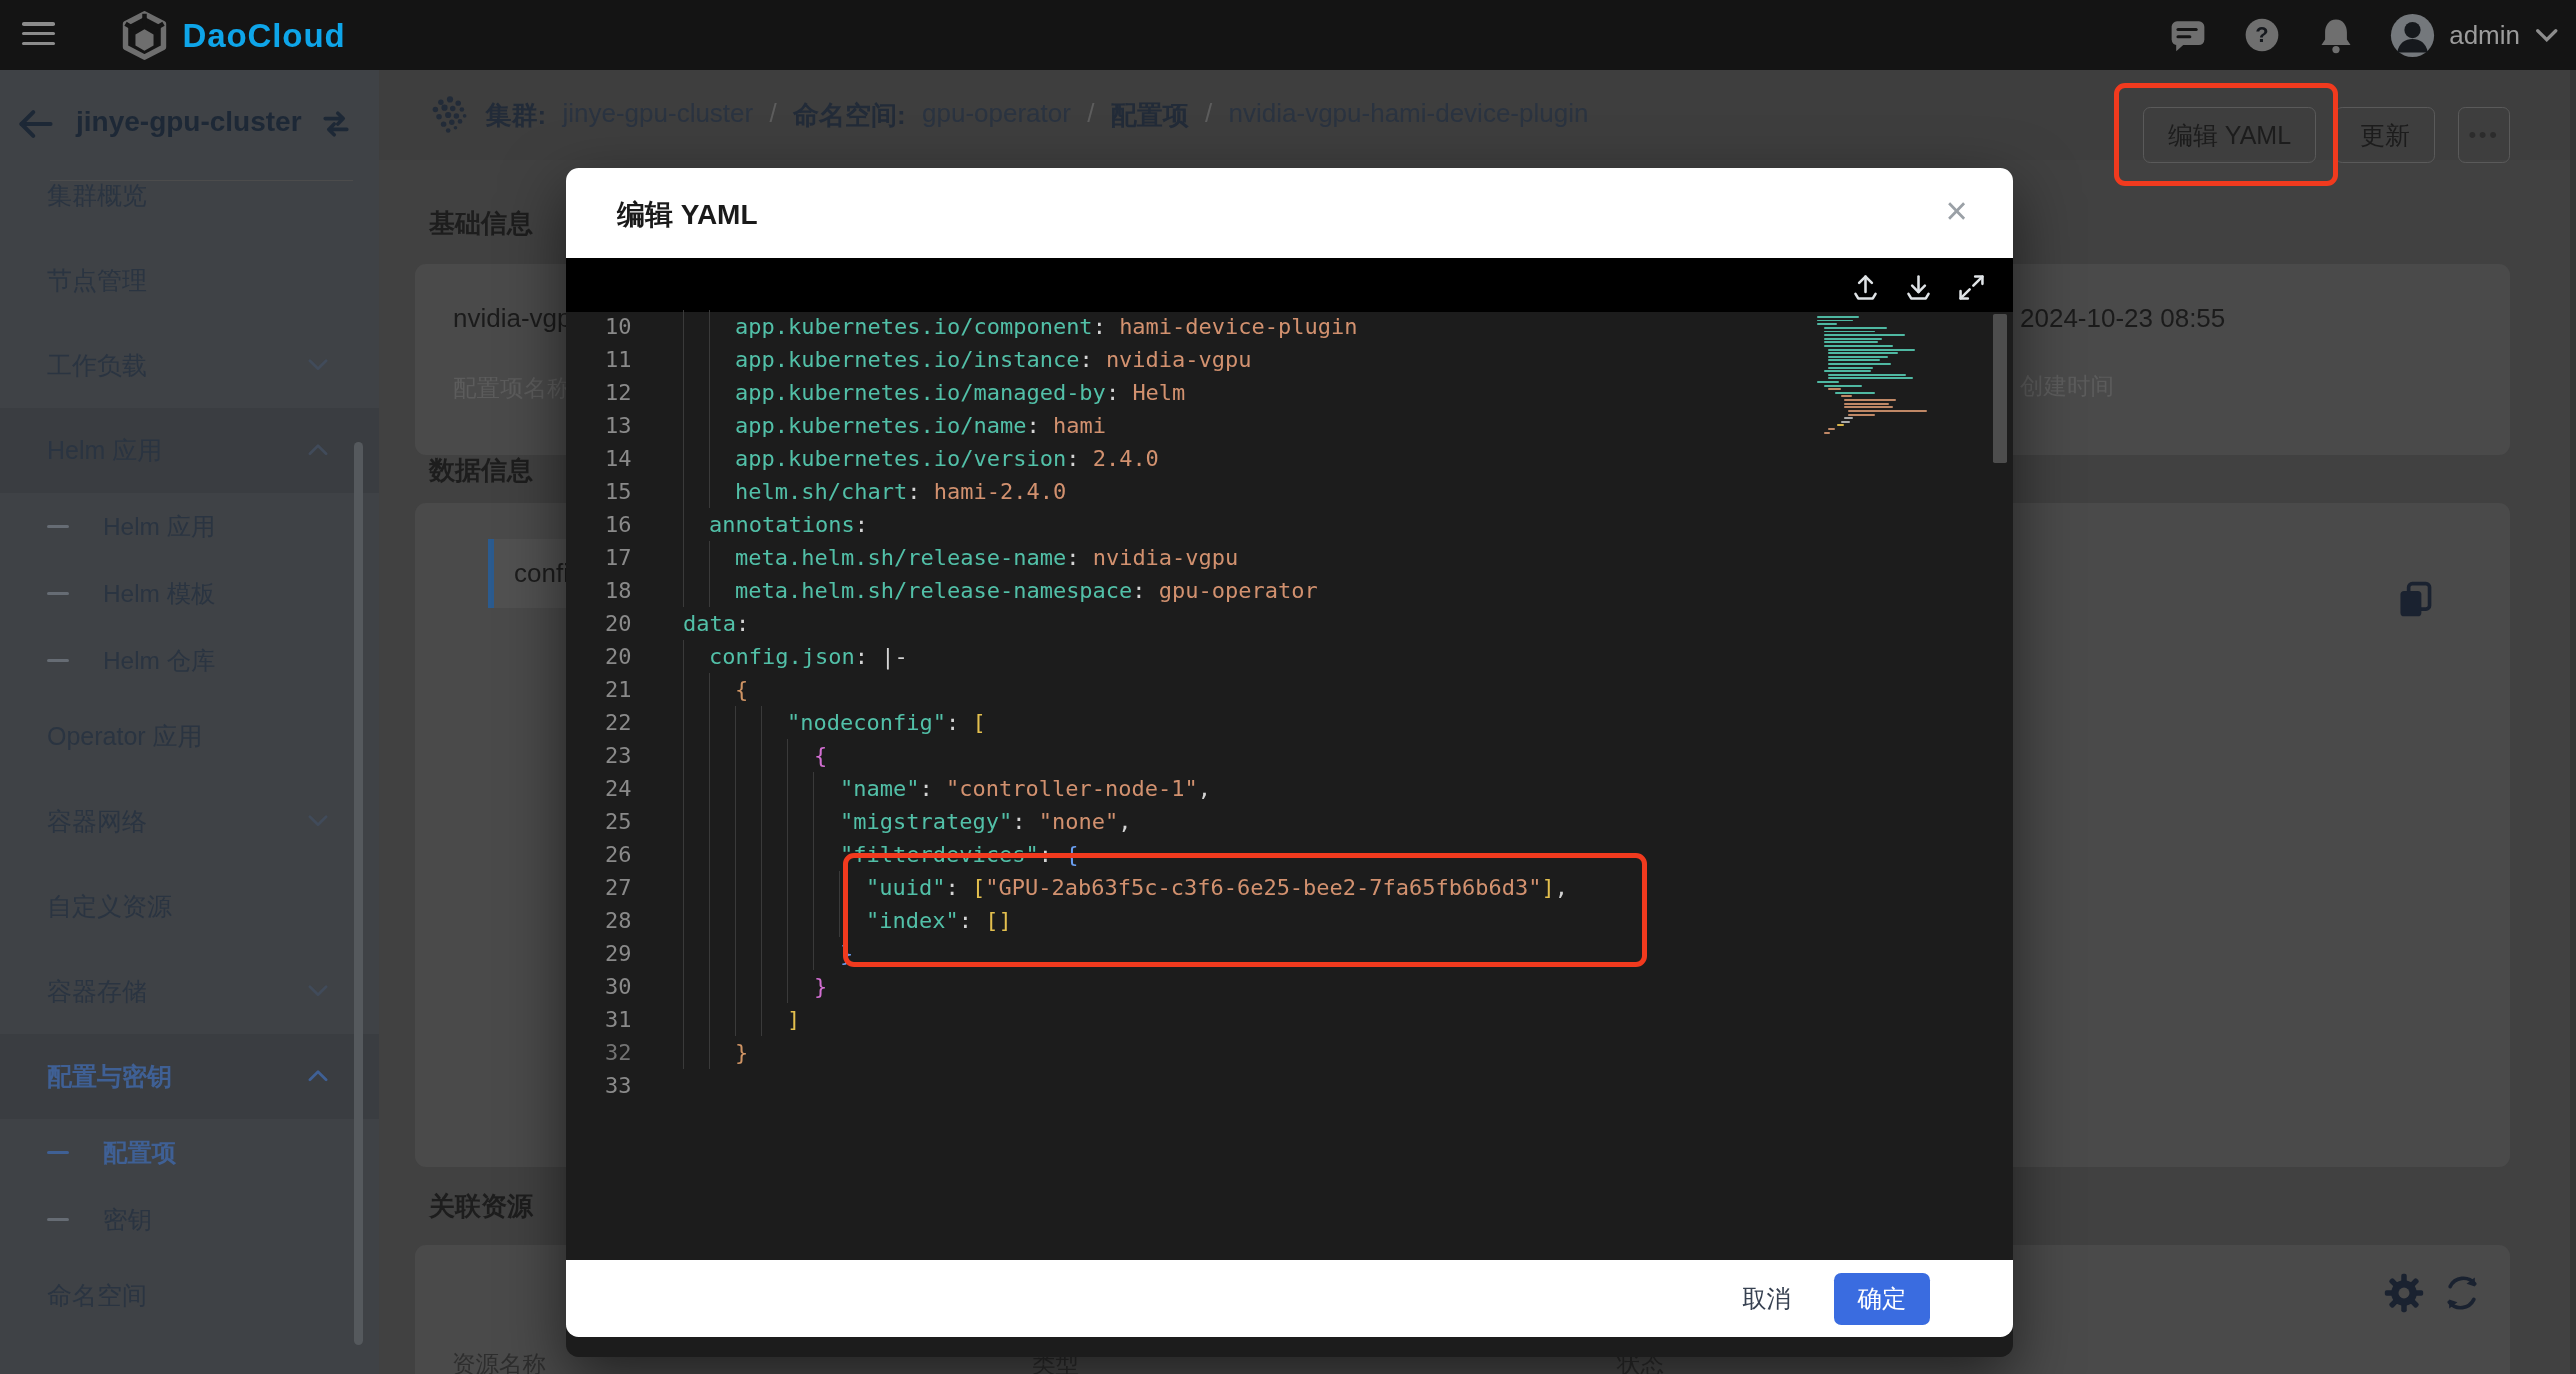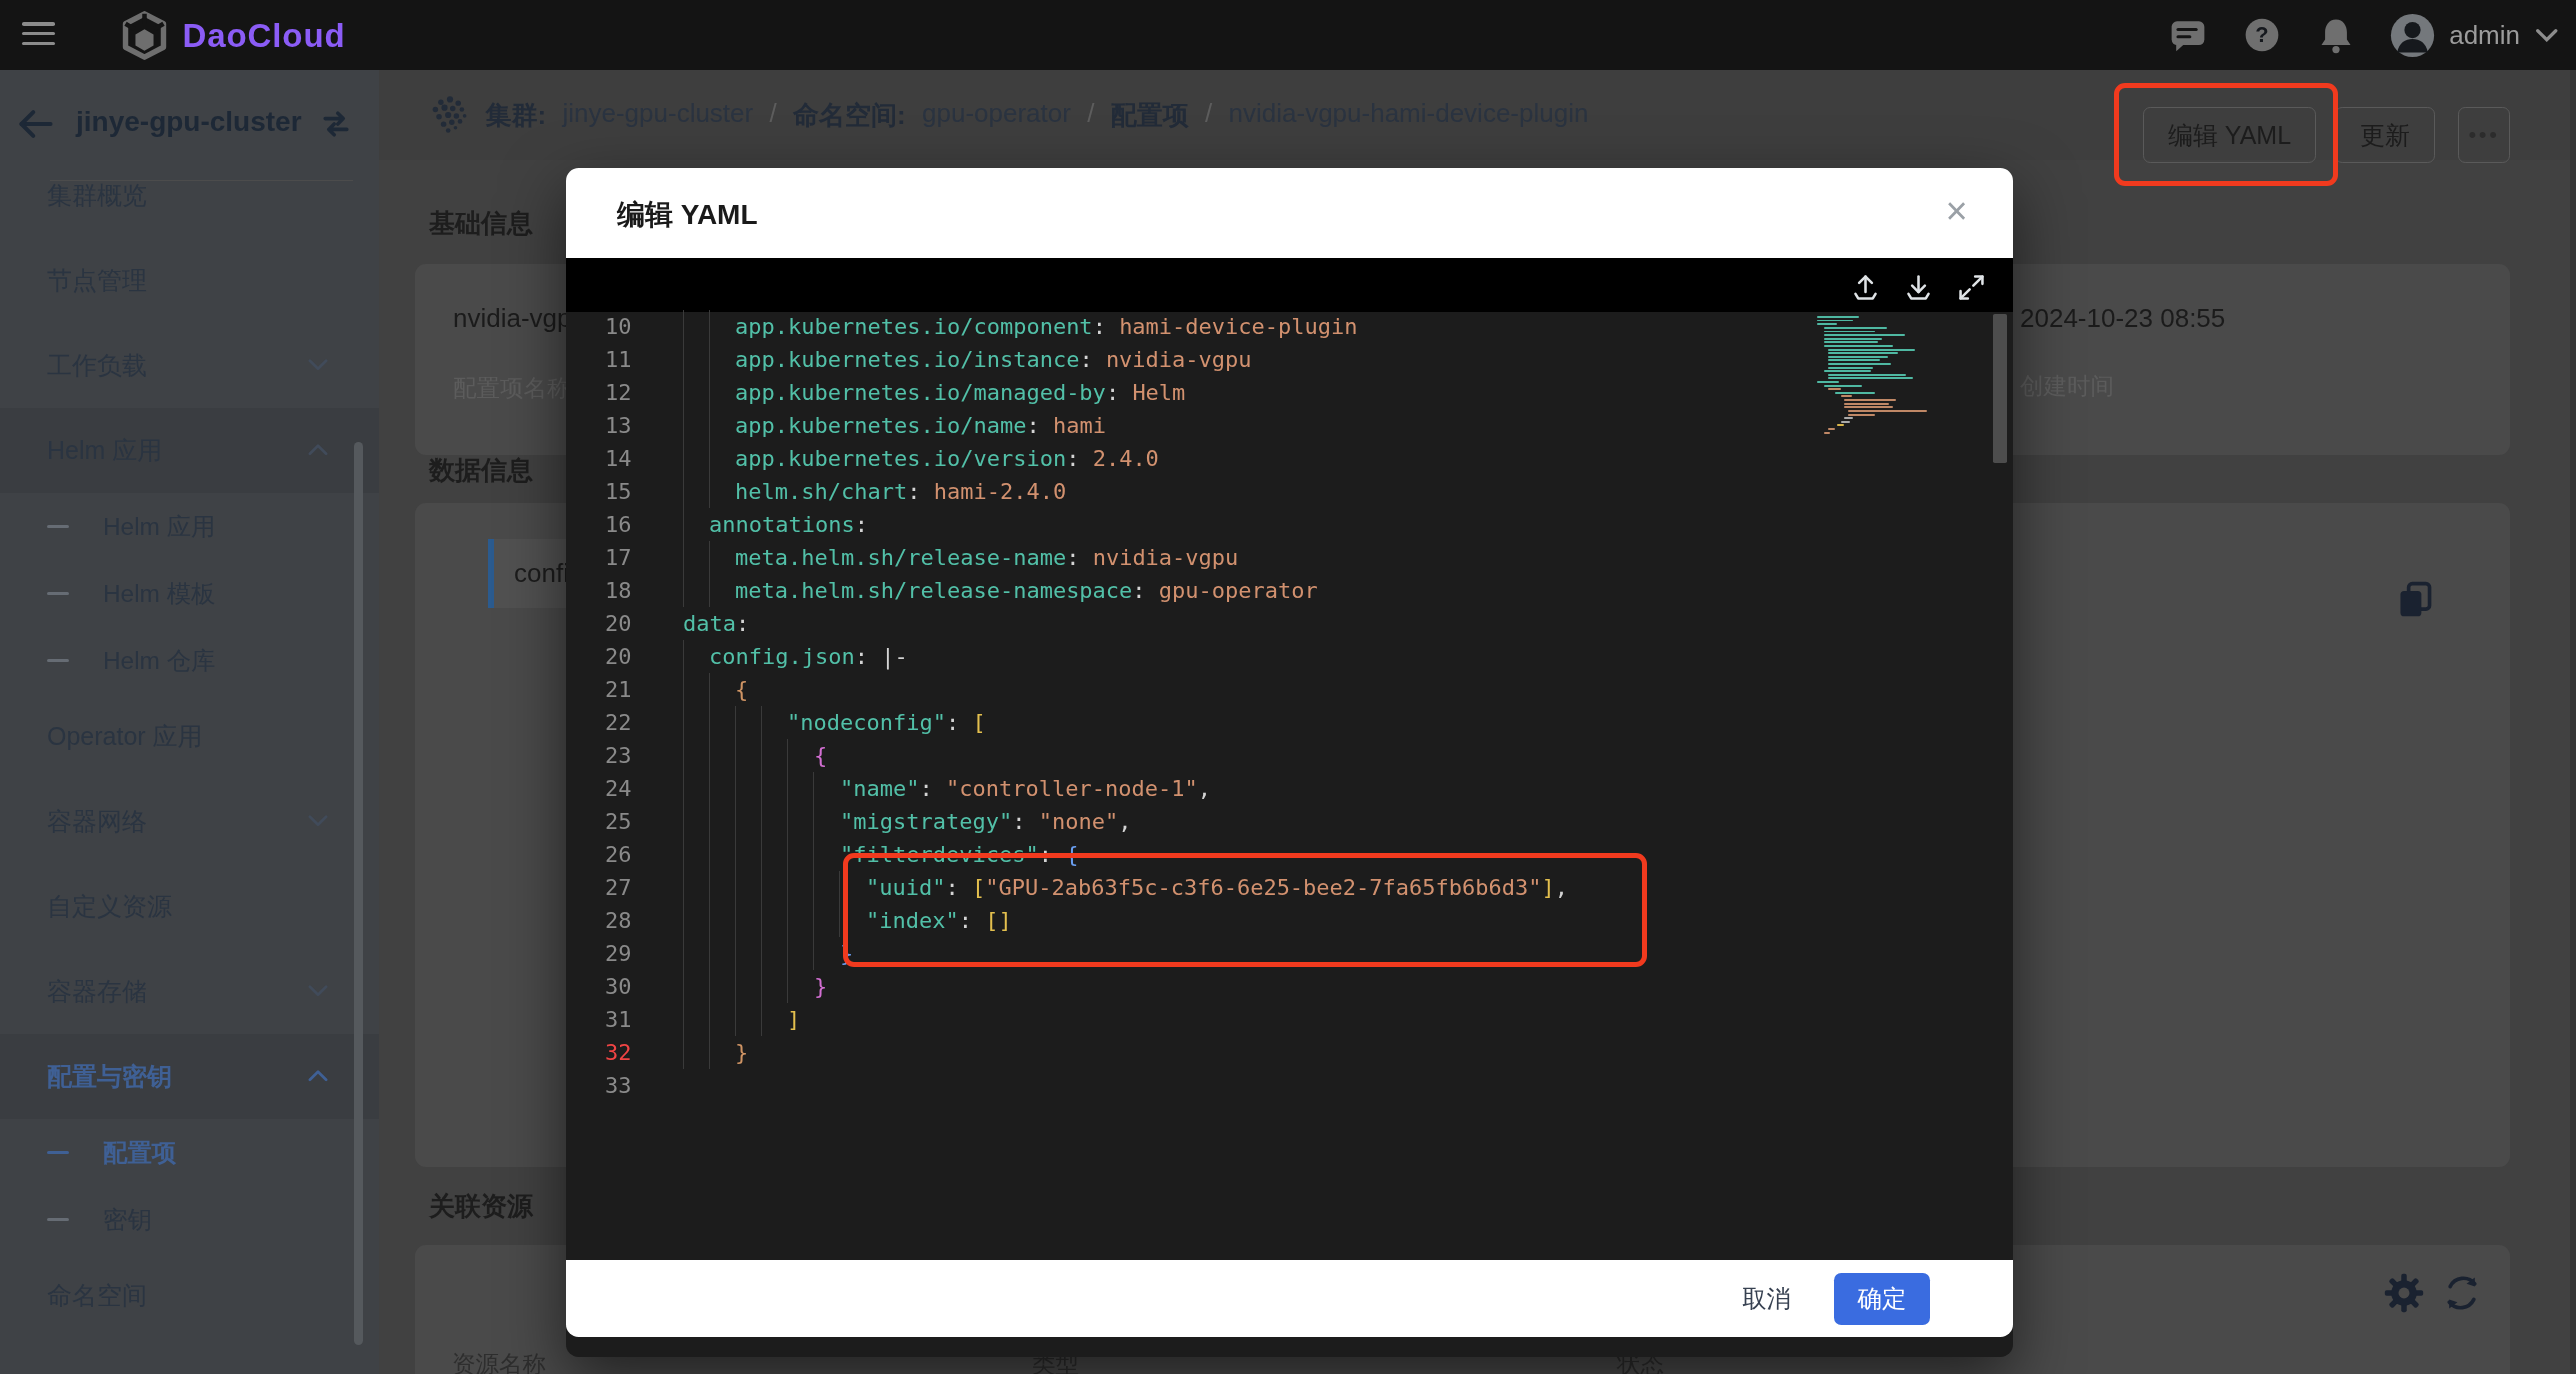--- a/index.html
+++ b/index.html
@@ -7,21 +7,21 @@
   body {
     width:2576px; height:1375px; position:relative; overflow:hidden;
     font-family:"Liberation Sans","DejaVu Sans",sans-serif;
     background:#414141;
   }
   
   .navbar { position:absolute; left:0; top:0; width:2576px; height:70px; background:#141414; z-index:40; }
   .hamburger { position:absolute; left:22px; top:22px; width:33px; height:27px; cursor:pointer; }
   .hamburger i { display:block; height:3.6px; border-radius:1.8px; background:#8c8c8c; margin-bottom:6.3px; }
   .brand { position:absolute; left:121px; top:11px; display:flex; align-items:center; gap:14.5px; }
-  .brand-text { font-size:33px; font-weight:bold; color:#8b5cf6; letter-spacing:0.9px; }
+  .brand-text { font-size:33px; font-weight:bold; color:#0ea5e9; letter-spacing:0.9px; }
   .nav-right { position:absolute; right:18px; top:0; height:70px; display:flex; align-items:center; gap:34px; }
   .nav-icon { width:40px; height:40px; display:flex; align-items:center; justify-content:center; }
   .nav-user { display:flex; align-items:center; gap:14.5px; }
   .nav-user-name { font-size:26px; color:#9c9c9c; }
   
   .sidebar { position:absolute; left:0; top:70px; width:379px; height:1304px; background:#3f4246; z-index:5; }
   .sb-header { position:absolute; left:0; top:0; width:379px; height:110px; }
   .sb-back { position:absolute; left:16.3px; top:34px; width:40px; height:40px; }
   .sb-title { position:absolute; left:76px; top:36px; font-size:28px; font-weight:bold; color:#1d2836; white-space:nowrap; }
   .sb-swap { position:absolute; left:318px; top:36px; width:36px; height:36px; }
@@ -400,21 +400,21 @@
         <div class="code-line"><span class="ln" style="color: rgb(138, 138, 138);">22</span><span class="guide" style="left: 117px; background: rgb(58, 58, 58);"></span><span class="guide" style="left: 143px; background: rgb(58, 58, 58);"></span><span class="guide" style="left: 169px; background: rgb(58, 58, 58);"></span><span class="guide" style="left: 195px; background: rgb(58, 58, 58);"></span><span class="ct" style="padding-left: 104px;"><span style="color: rgb(82, 192, 168);">"nodeconfig"</span><span style="color: rgb(212, 212, 212);">: </span><span style="color: rgb(227, 191, 78);">[</span></span></div>
         <div class="code-line"><span class="ln" style="color: rgb(138, 138, 138);">23</span><span class="guide" style="left: 117px; background: rgb(58, 58, 58);"></span><span class="guide" style="left: 143px; background: rgb(58, 58, 58);"></span><span class="guide" style="left: 169px; background: rgb(58, 58, 58);"></span><span class="guide" style="left: 195px; background: rgb(58, 58, 58);"></span><span class="guide" style="left: 221px; background: rgb(58, 58, 58);"></span><span class="ct" style="padding-left: 131px;"><span style="color: rgb(210, 111, 210);">{</span></span></div>
         <div class="code-line"><span class="ln" style="color: rgb(138, 138, 138);">24</span><span class="guide" style="left: 117px; background: rgb(58, 58, 58);"></span><span class="guide" style="left: 143px; background: rgb(58, 58, 58);"></span><span class="guide" style="left: 169px; background: rgb(58, 58, 58);"></span><span class="guide" style="left: 195px; background: rgb(58, 58, 58);"></span><span class="guide" style="left: 221px; background: rgb(58, 58, 58);"></span><span class="guide" style="left: 247px; background: rgb(58, 58, 58);"></span><span class="ct" style="padding-left: 157px;"><span style="color: rgb(82, 192, 168);">"name"</span><span style="color: rgb(212, 212, 212);">: </span><span style="color: rgb(210, 145, 111);">"controller-node-1"</span><span style="color: rgb(212, 212, 212);">,</span></span></div>
         <div class="code-line"><span class="ln" style="color: rgb(138, 138, 138);">25</span><span class="guide" style="left: 117px; background: rgb(58, 58, 58);"></span><span class="guide" style="left: 143px; background: rgb(58, 58, 58);"></span><span class="guide" style="left: 169px; background: rgb(58, 58, 58);"></span><span class="guide" style="left: 195px; background: rgb(58, 58, 58);"></span><span class="guide" style="left: 221px; background: rgb(58, 58, 58);"></span><span class="guide" style="left: 247px; background: rgb(58, 58, 58);"></span><span class="ct" style="padding-left: 157px;"><span style="color: rgb(82, 192, 168);">"migstrategy"</span><span style="color: rgb(212, 212, 212);">: </span><span style="color: rgb(210, 145, 111);">"none"</span><span style="color: rgb(212, 212, 212);">,</span></span></div>
         <div class="code-line"><span class="ln" style="color: rgb(138, 138, 138);">26</span><span class="guide" style="left: 117px; background: rgb(58, 58, 58);"></span><span class="guide" style="left: 143px; background: rgb(58, 58, 58);"></span><span class="guide" style="left: 169px; background: rgb(58, 58, 58);"></span><span class="guide" style="left: 195px; background: rgb(58, 58, 58);"></span><span class="guide" style="left: 221px; background: rgb(58, 58, 58);"></span><span class="guide" style="left: 247px; background: rgb(58, 58, 58);"></span><span class="ct" style="padding-left: 157px;"><span style="color: rgb(82, 192, 168);">"filterdevices"</span><span style="color: rgb(212, 212, 212);">: </span><span style="color: rgb(106, 159, 242);">{</span></span></div>
         <div class="code-line"><span class="ln" style="color: rgb(138, 138, 138);">27</span><span class="guide" style="left: 117px; background: rgb(58, 58, 58);"></span><span class="guide" style="left: 143px; background: rgb(58, 58, 58);"></span><span class="guide" style="left: 169px; background: rgb(58, 58, 58);"></span><span class="guide" style="left: 195px; background: rgb(58, 58, 58);"></span><span class="guide" style="left: 221px; background: rgb(58, 58, 58);"></span><span class="guide" style="left: 247px; background: rgb(58, 58, 58);"></span><span class="guide" style="left: 273px; background: rgb(58, 58, 58);"></span><span class="ct" style="padding-left: 183px;"><span style="color: rgb(82, 192, 168);">"uuid"</span><span style="color: rgb(212, 212, 212);">: </span><span style="color: rgb(227, 191, 78);">[</span><span style="color: rgb(210, 145, 111);">"GPU-2ab63f5c-c3f6-6e25-bee2-7fa65fb6b6d3"</span><span style="color: rgb(227, 191, 78);">]</span><span style="color: rgb(212, 212, 212);">,</span></span></div>
         <div class="code-line"><span class="ln" style="color: rgb(138, 138, 138);">28</span><span class="guide" style="left: 117px; background: rgb(58, 58, 58);"></span><span class="guide" style="left: 143px; background: rgb(58, 58, 58);"></span><span class="guide" style="left: 169px; background: rgb(58, 58, 58);"></span><span class="guide" style="left: 195px; background: rgb(58, 58, 58);"></span><span class="guide" style="left: 221px; background: rgb(58, 58, 58);"></span><span class="guide" style="left: 247px; background: rgb(58, 58, 58);"></span><span class="guide" style="left: 273px; background: rgb(58, 58, 58);"></span><span class="ct" style="padding-left: 183px;"><span style="color: rgb(82, 192, 168);">"index"</span><span style="color: rgb(212, 212, 212);">: </span><span style="color: rgb(227, 191, 78);">[</span><span style="color: rgb(227, 191, 78);">]</span></span></div>
         <div class="code-line"><span class="ln" style="color: rgb(138, 138, 138);">29</span><span class="guide" style="left: 117px; background: rgb(58, 58, 58);"></span><span class="guide" style="left: 143px; background: rgb(58, 58, 58);"></span><span class="guide" style="left: 169px; background: rgb(58, 58, 58);"></span><span class="guide" style="left: 195px; background: rgb(58, 58, 58);"></span><span class="guide" style="left: 221px; background: rgb(58, 58, 58);"></span><span class="guide" style="left: 247px; background: rgb(58, 58, 58);"></span><span class="ct" style="padding-left: 157px;"><span style="color: rgb(106, 159, 242);">}</span></span></div>
         <div class="code-line"><span class="ln" style="color: rgb(138, 138, 138);">30</span><span class="guide" style="left: 117px; background: rgb(58, 58, 58);"></span><span class="guide" style="left: 143px; background: rgb(58, 58, 58);"></span><span class="guide" style="left: 169px; background: rgb(58, 58, 58);"></span><span class="guide" style="left: 195px; background: rgb(58, 58, 58);"></span><span class="guide" style="left: 221px; background: rgb(58, 58, 58);"></span><span class="ct" style="padding-left: 131px;"><span style="color: rgb(210, 111, 210);">}</span></span></div>
         <div class="code-line"><span class="ln" style="color: rgb(138, 138, 138);">31</span><span class="guide" style="left: 117px; background: rgb(58, 58, 58);"></span><span class="guide" style="left: 143px; background: rgb(58, 58, 58);"></span><span class="guide" style="left: 169px; background: rgb(58, 58, 58);"></span><span class="guide" style="left: 195px; background: rgb(58, 58, 58);"></span><span class="ct" style="padding-left: 104px;"><span style="color: rgb(227, 191, 78);">]</span></span></div>
-        <div class="code-line"><span class="ln" style="color: #ef4444;">32</span><span class="guide" style="left: 117px; background: rgb(58, 58, 58);"></span><span class="guide" style="left: 143px; background: rgb(58, 58, 58);"></span><span class="ct" style="padding-left: 52px;"><span style="color: rgb(207, 148, 100);">}</span></span></div>
+        <div class="code-line"><span class="ln" style="color: #737373;">32</span><span class="guide" style="left: 117px; background: rgb(58, 58, 58);"></span><span class="guide" style="left: 143px; background: rgb(58, 58, 58);"></span><span class="ct" style="padding-left: 52px;"><span style="color: rgb(207, 148, 100);">}</span></span></div>
         <div class="code-line"><span class="ln" style="color: rgb(138, 138, 138);">33</span><span class="ct" style="padding-left: 0px;"></span></div>
       </div>
     <div class="minimap" id="minimap">
         <div class="mm-row" style="top: 0px; left: 0px; width: 42px; background: rgb(79, 184, 162);"></div>
         <div class="mm-row" style="top: 3.6px; left: 0px; width: 36px; background: rgb(79, 184, 162);"></div>
         <div class="mm-row" style="top: 7.2px; left: 0px; width: 20px; background: rgb(79, 184, 162);"></div>
         <div class="mm-row" style="top: 11px; left: 7.2px; width: 63px; background: rgb(79, 184, 162);"></div>
         <div class="mm-row" style="top: 14.5px; left: 7.2px; width: 51px; background: rgb(79, 184, 162);"></div>
         <div class="mm-row" style="top: 18px; left: 7.2px; width: 81px; background: rgb(79, 184, 162);"></div>
         <div class="mm-row" style="top: 22px; left: 7.2px; width: 58px; background: rgb(79, 184, 162);"></div>

